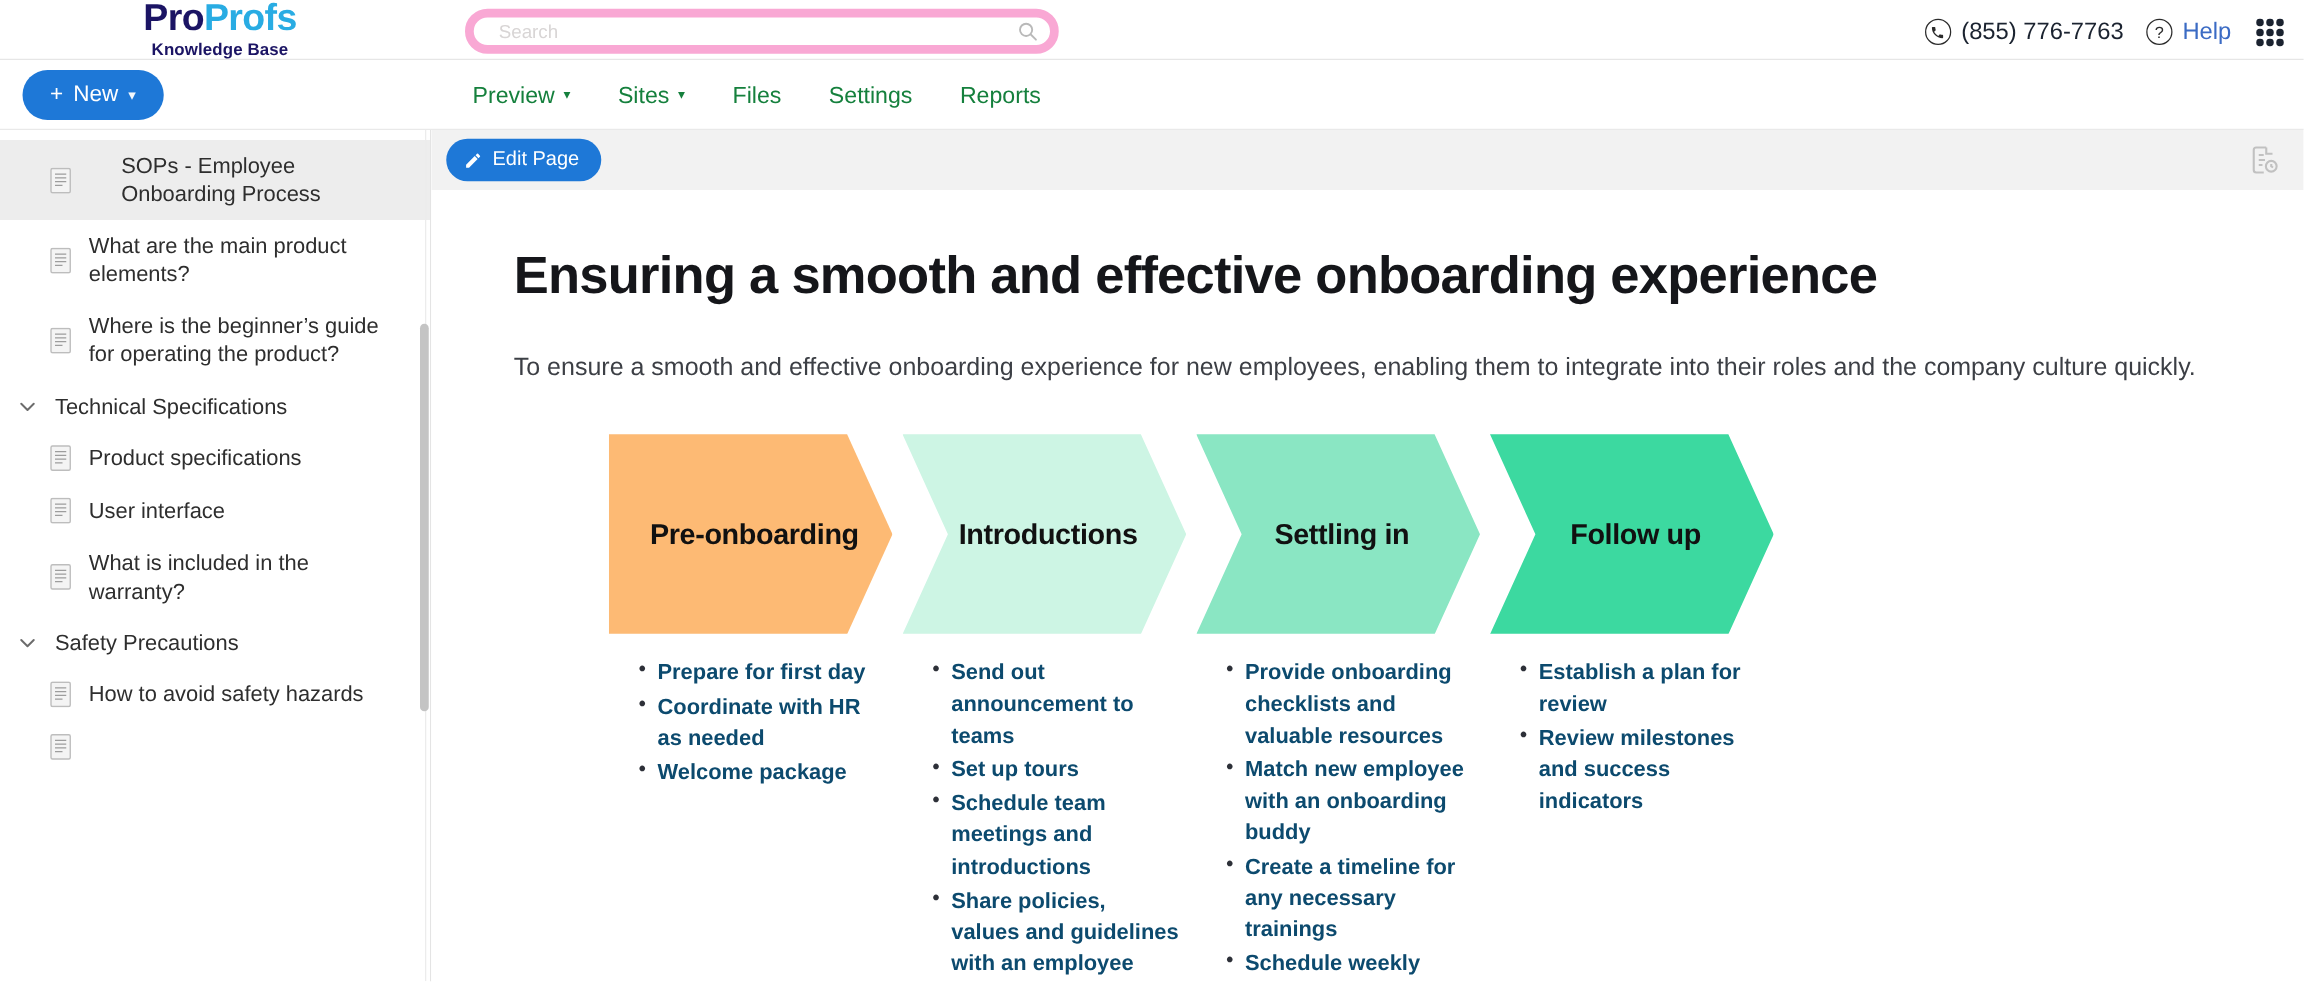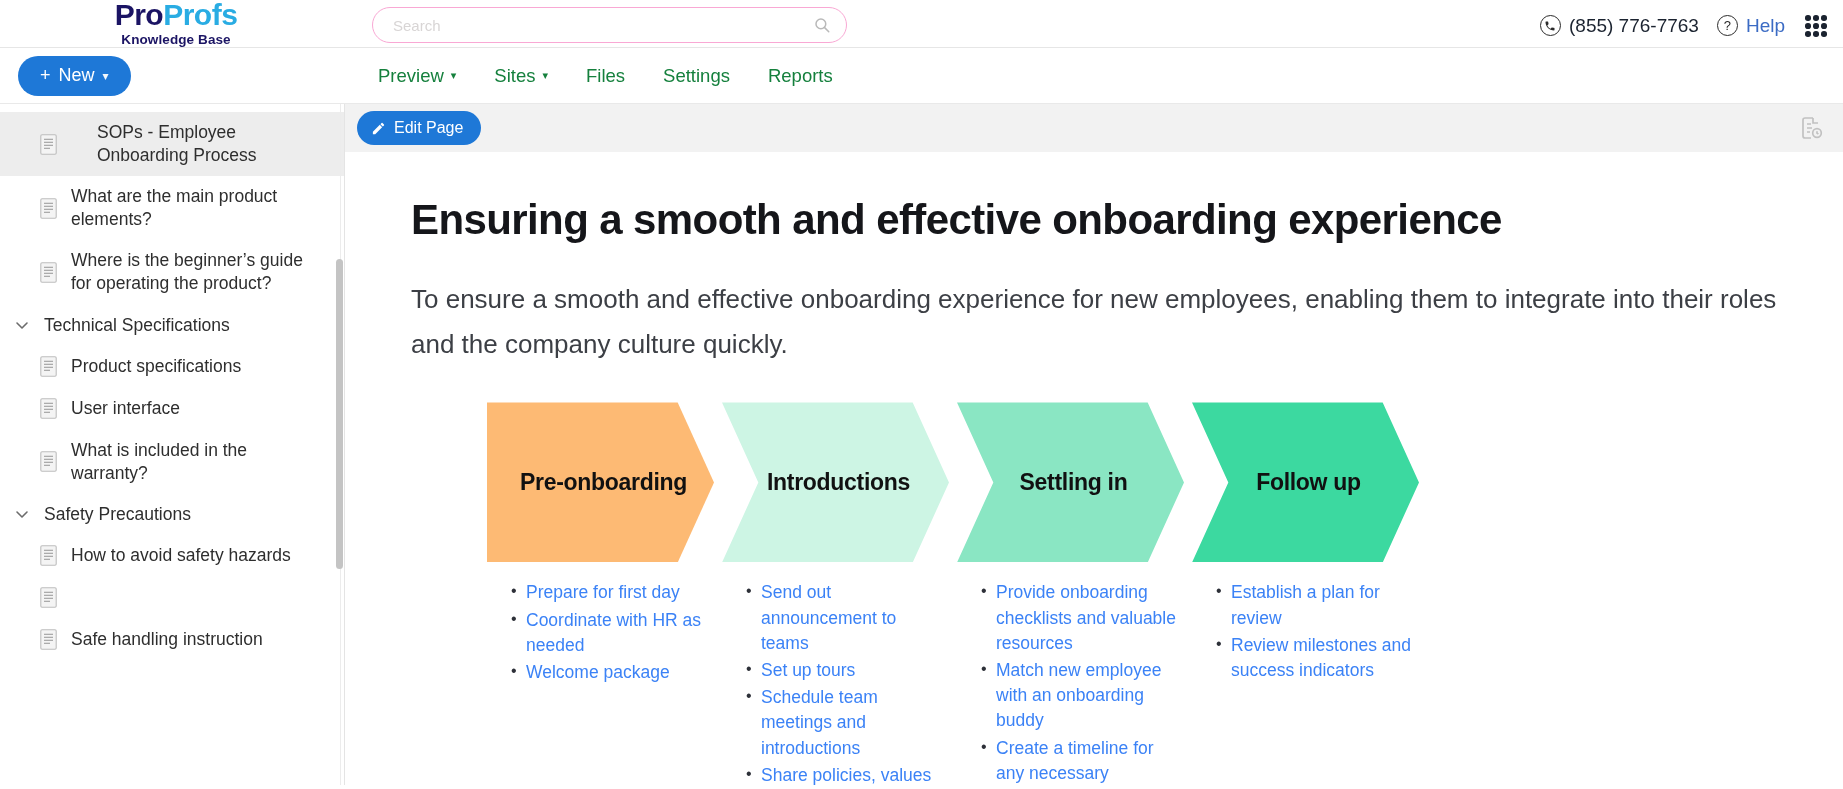--- a/index.html
+++ b/index.html
@@ -49,21 +49,21 @@
   .search-wrap {
     position: absolute;
     left: 372px;
     top: 7px;
     width: 475px;
     height: 36px;
   }
   .search-input {
     width: 100%;
     height: 100%;
-    border: 1px solid #f9a8d4;
+    border: 7px solid #f9a8d4;
     border-radius: 20px;
     padding: 0 40px 0 20px;
     font-size: 15px;
     font-family: "Liberation Sans", sans-serif;
     color: #333;
     outline: none;
     background: #fff;
   }
   .search-input::placeholder { color: #d8d5d5; }
   .search-ico {
@@ -263,21 +263,21 @@
   .art-title {
     font-size: 42px;
     font-weight: 800;
     color: #15161a;
     letter-spacing: -0.6px;
     line-height: 1.12;
     margin-left: 47px;
   }
   .art-para {
     margin: 34px 0 0 47px;
-    font-size: 26px;
+    font-size: 20px;
     line-height: 1.72;
     color: #3c3f45;
     max-width: 1460px;
   }
 
   
   .graphic {
     margin: 36px 0 0 123px;
     width: 940px;
   }
@@ -312,22 +312,23 @@
     margin-left: 6px;
   }
   .lists-row { display: flex; margin-top: 18px; }
   .list-cell { width: 235px; flex: 0 0 235px; padding-right: 14px; }
   .list-cell ul { list-style: none; }
   .list-cell li {
     position: relative;
     padding-left: 17px;
     font-size: 17.5px;
     line-height: 1.44;
-    color: #3b82f6;
+    color: #0c4a6e;
     margin-bottom: 2px;
+    font-weight: bold;
   }
   .list-cell li::before {
     content: "•";
     position: absolute;
     left: 2px;
     top: -1px;
     font-size: 16px;
     color: #2d3038;
   }
   .lc1 { padding-left: 22px; }
@@ -501,30 +502,20 @@
           <span class="lbl">How to avoid safety hazards</span>
         </div>
         <div class="side-row">
           <svg class="doc-ico" viewBox="0 0 17 21" fill="none">
             <rect x="0.8" y="0.8" width="15.4" height="19.4" rx="1.2" fill="#f4f4f4" stroke="#bdbdbd" stroke-width="1.1"></rect>
             <line x1="4" y1="5.3" x2="13" y2="5.3" stroke="#9d9d9d" stroke-width="1.1"></line>
             <line x1="4" y1="8.3" x2="13" y2="8.3" stroke="#9d9d9d" stroke-width="1.1"></line>
             <line x1="4" y1="11.3" x2="13" y2="11.3" stroke="#9d9d9d" stroke-width="1.1"></line>
             <line x1="4" y1="14.3" x2="10" y2="14.3" stroke="#9d9d9d" stroke-width="1.1"></line>
           </svg>
-        </div>
-        <div class="side-row">
-          <svg class="doc-ico" viewBox="0 0 17 21" fill="none">
-            <rect x="0.8" y="0.8" width="15.4" height="19.4" rx="1.2" fill="#f4f4f4" stroke="#bdbdbd" stroke-width="1.1"></rect>
-            <line x1="4" y1="5.3" x2="13" y2="5.3" stroke="#9d9d9d" stroke-width="1.1"></line>
-            <line x1="4" y1="8.3" x2="13" y2="8.3" stroke="#9d9d9d" stroke-width="1.1"></line>
-            <line x1="4" y1="11.3" x2="13" y2="11.3" stroke="#9d9d9d" stroke-width="1.1"></line>
-            <line x1="4" y1="14.3" x2="10" y2="14.3" stroke="#9d9d9d" stroke-width="1.1"></line>
-          </svg>
-          <span class="lbl">Safe handling instruction</span>
         </div>
       </div>
     <div class="sb-track"></div>
     <div class="sb-thumb"></div>
   </div>
 
   <div class="content">
 
     <div class="toolbar">
       <button class="edit-btn">

